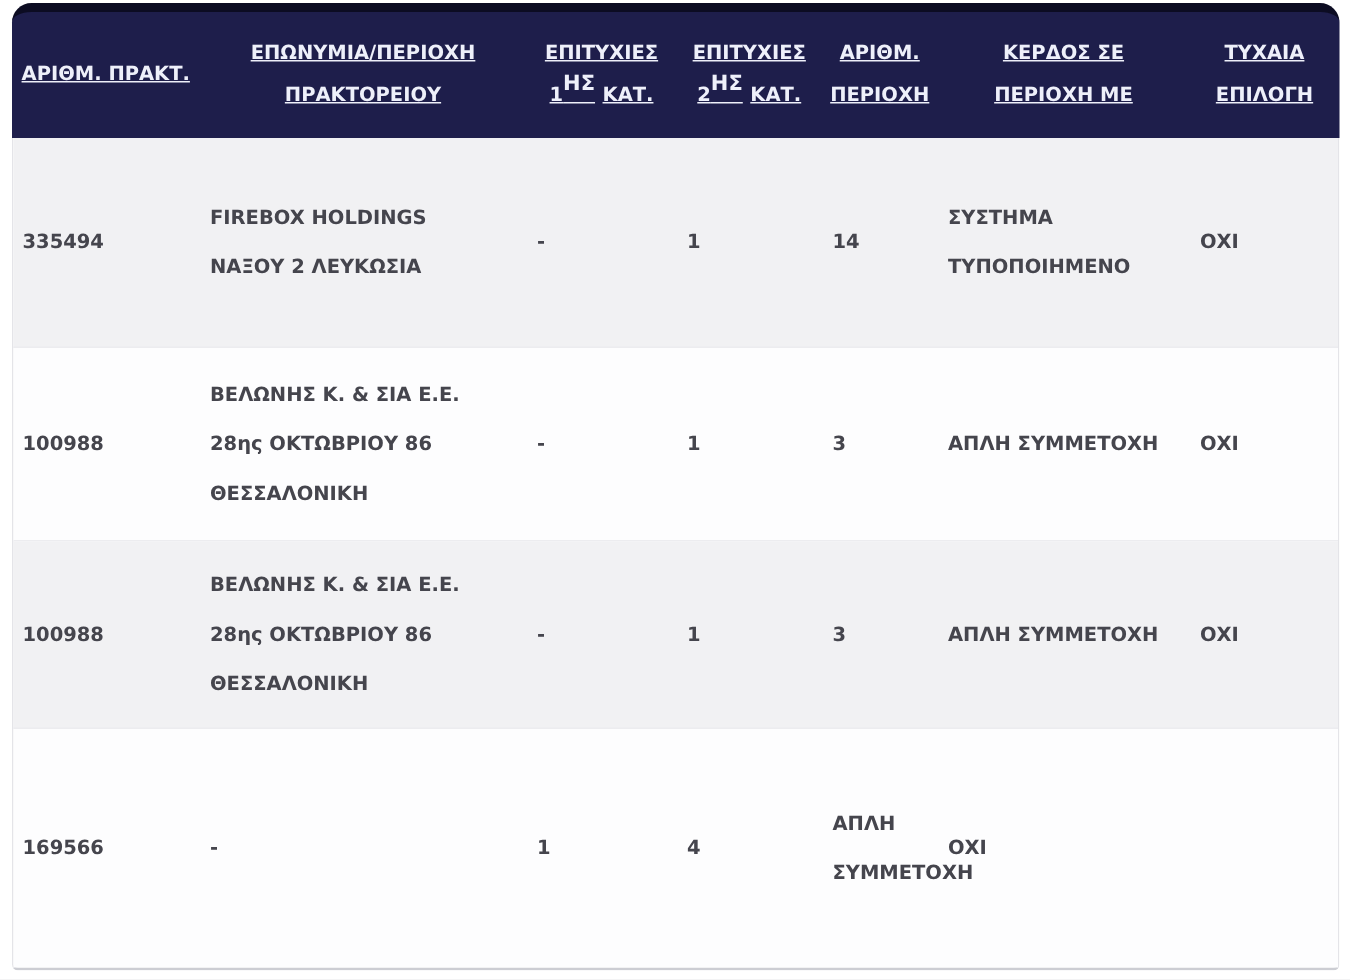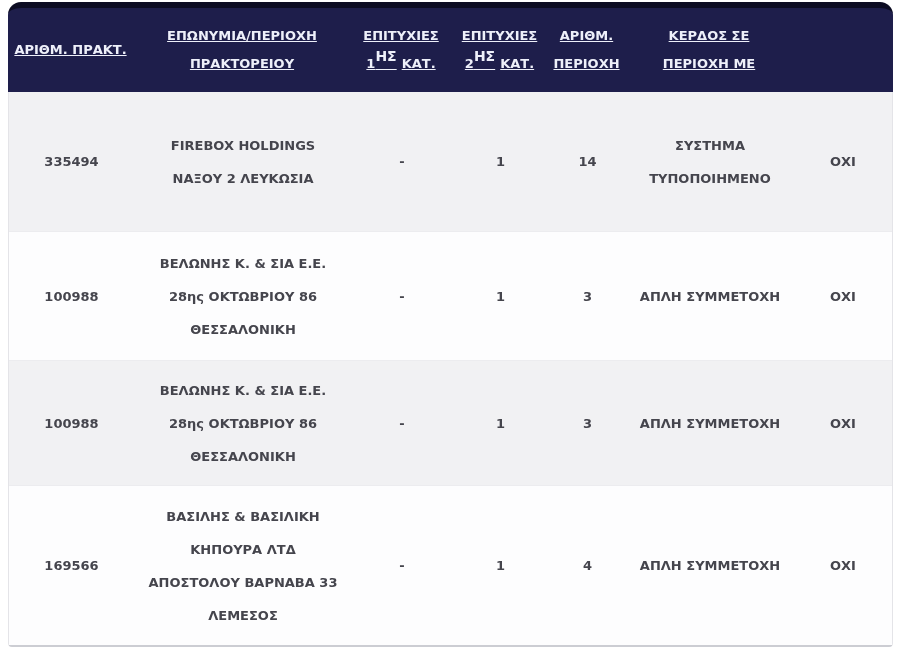--- a/index.html
+++ b/index.html
@@ -62,21 +62,20 @@
   }
   .row:last-child { border-bottom: none; }
   .row.shade { background: #f1f1f3; }
   .row.plain { background: #fdfdfe; }
   .r1 { min-height: 140px; }
   .r2 { min-height: 129px; }
   .r3 { min-height: 125px; }
   .r4 { min-height: 159px; }
 
   .cell {
-    text-align: center;
     padding: 2px 6px;
   }
   .multiline div { line-height: 33px; }
 </style>
 </head>
 <body>
 
 <div class="table-wrap">
 
   <div class="thead">
@@ -95,20 +94,24 @@
       <span>ΕΠΙΤΥΧΙΕΣ</span>
       <span><span>2</span><sup class="ord">ΗΣ</sup><span class="kat">ΚΑΤ.</span></span>
     </div>
     <div class="th">
       <span>ΑΡΙΘΜ.</span>
       <span>ΠΕΡΙΟΧΗ</span>
     </div>
     <div class="th">
       <span>ΚΕΡΔΟΣ ΣΕ</span>
       <span>ΠΕΡΙΟΧΗ ΜΕ</span>
+    </div>
+    <div class="th">
+      <span>ΤΥΧΑΙΑ</span>
+      <span>ΕΠΙΛΟΓΗ</span>
     </div>
   </div>
 
   <div class="tbody">
 
     <div class="row shade r1">
       <div class="cell">335494</div>
       <div class="cell multiline">
         <div>FIREBOX HOLDINGS</div>
         <div>ΝΑΞΟΥ 2 ΛΕΥΚΩΣΙΑ</div>
@@ -150,26 +153,20 @@
       <div class="cell">1</div>
       <div class="cell">3</div>
       <div class="cell multiline">
         <div>ΑΠΛΗ ΣΥΜΜΕΤΟΧΗ</div>
       </div>
       <div class="cell">ΟΧΙ</div>
     </div>
 
     <div class="row plain r4">
       <div class="cell">169566</div>
-      <div class="cell multiline">
-        <div>ΒΑΣΙΛΗΣ &amp; ΒΑΣΙΛΙΚΗ</div>
-        <div>ΚΗΠΟΥΡΑ ΛΤΔ</div>
-        <div>ΑΠΟΣΤΟΛΟΥ ΒΑΡΝΑΒΑ 33</div>
-        <div>ΛΕΜΕΣΟΣ</div>
-      </div>
       <div class="cell">-</div>
       <div class="cell">1</div>
       <div class="cell">4</div>
       <div class="cell multiline">
         <div>ΑΠΛΗ ΣΥΜΜΕΤΟΧΗ</div>
       </div>
       <div class="cell">ΟΧΙ</div>
     </div>
 
   </div>

